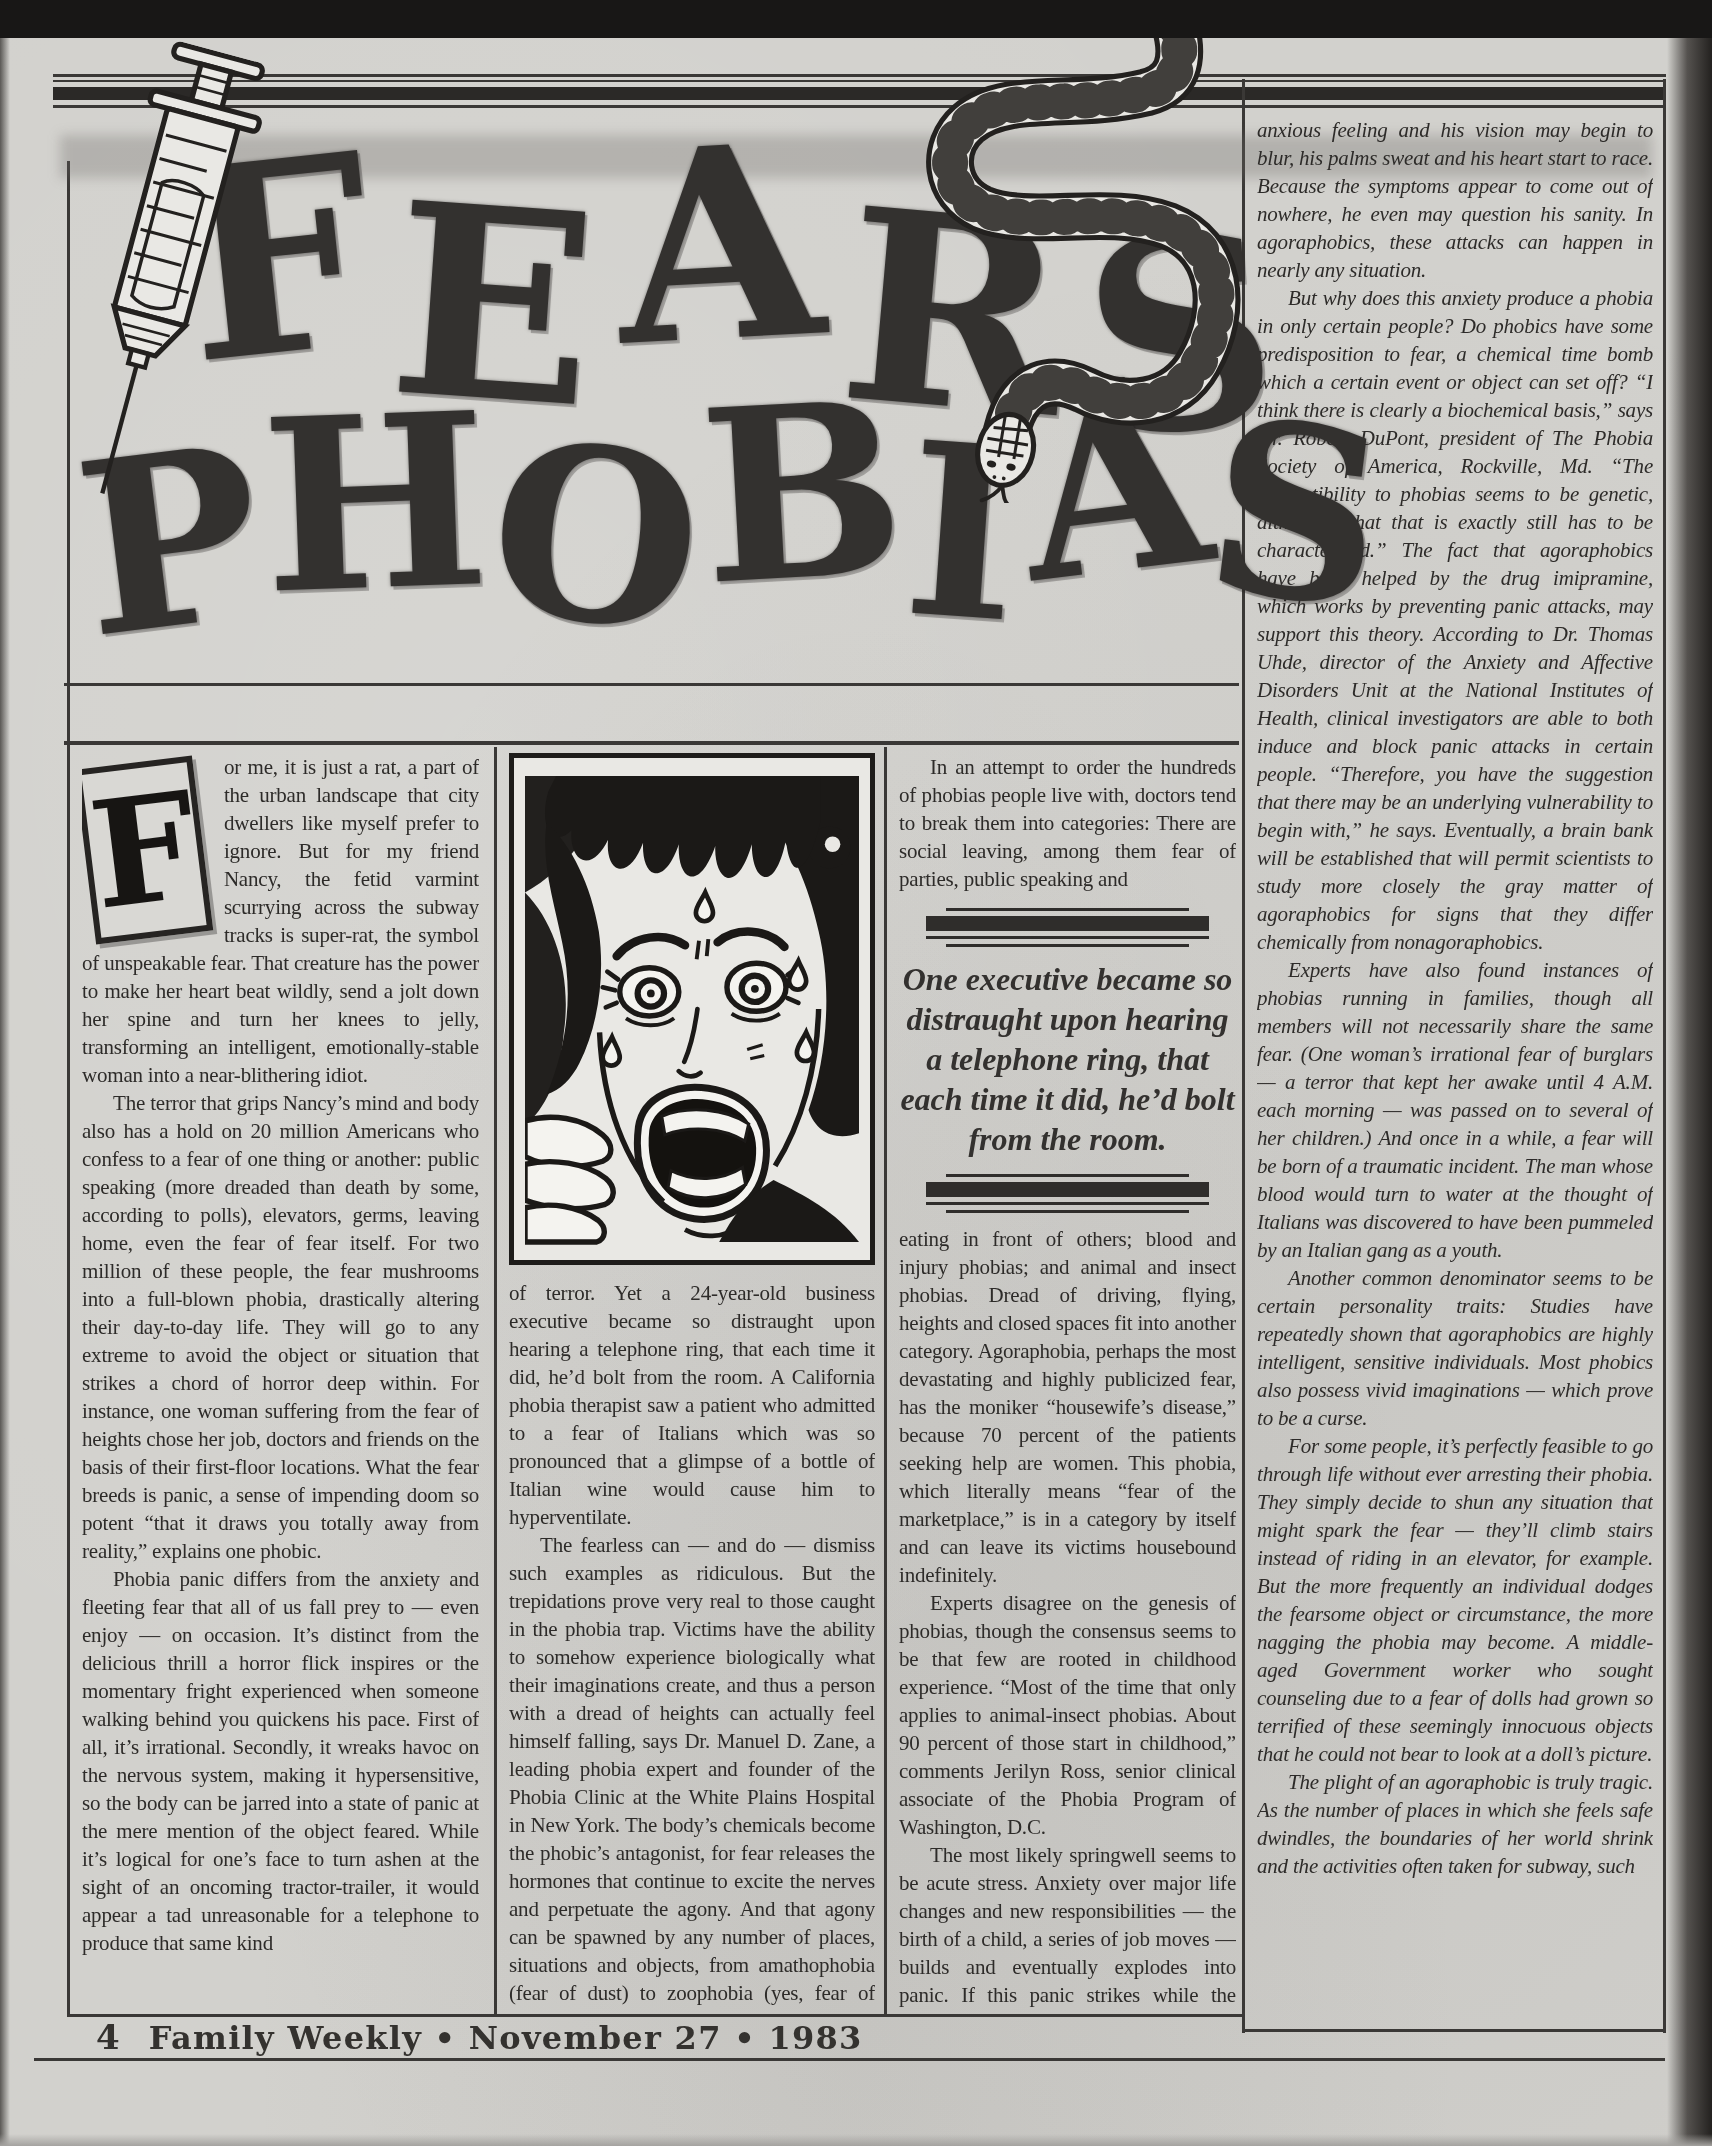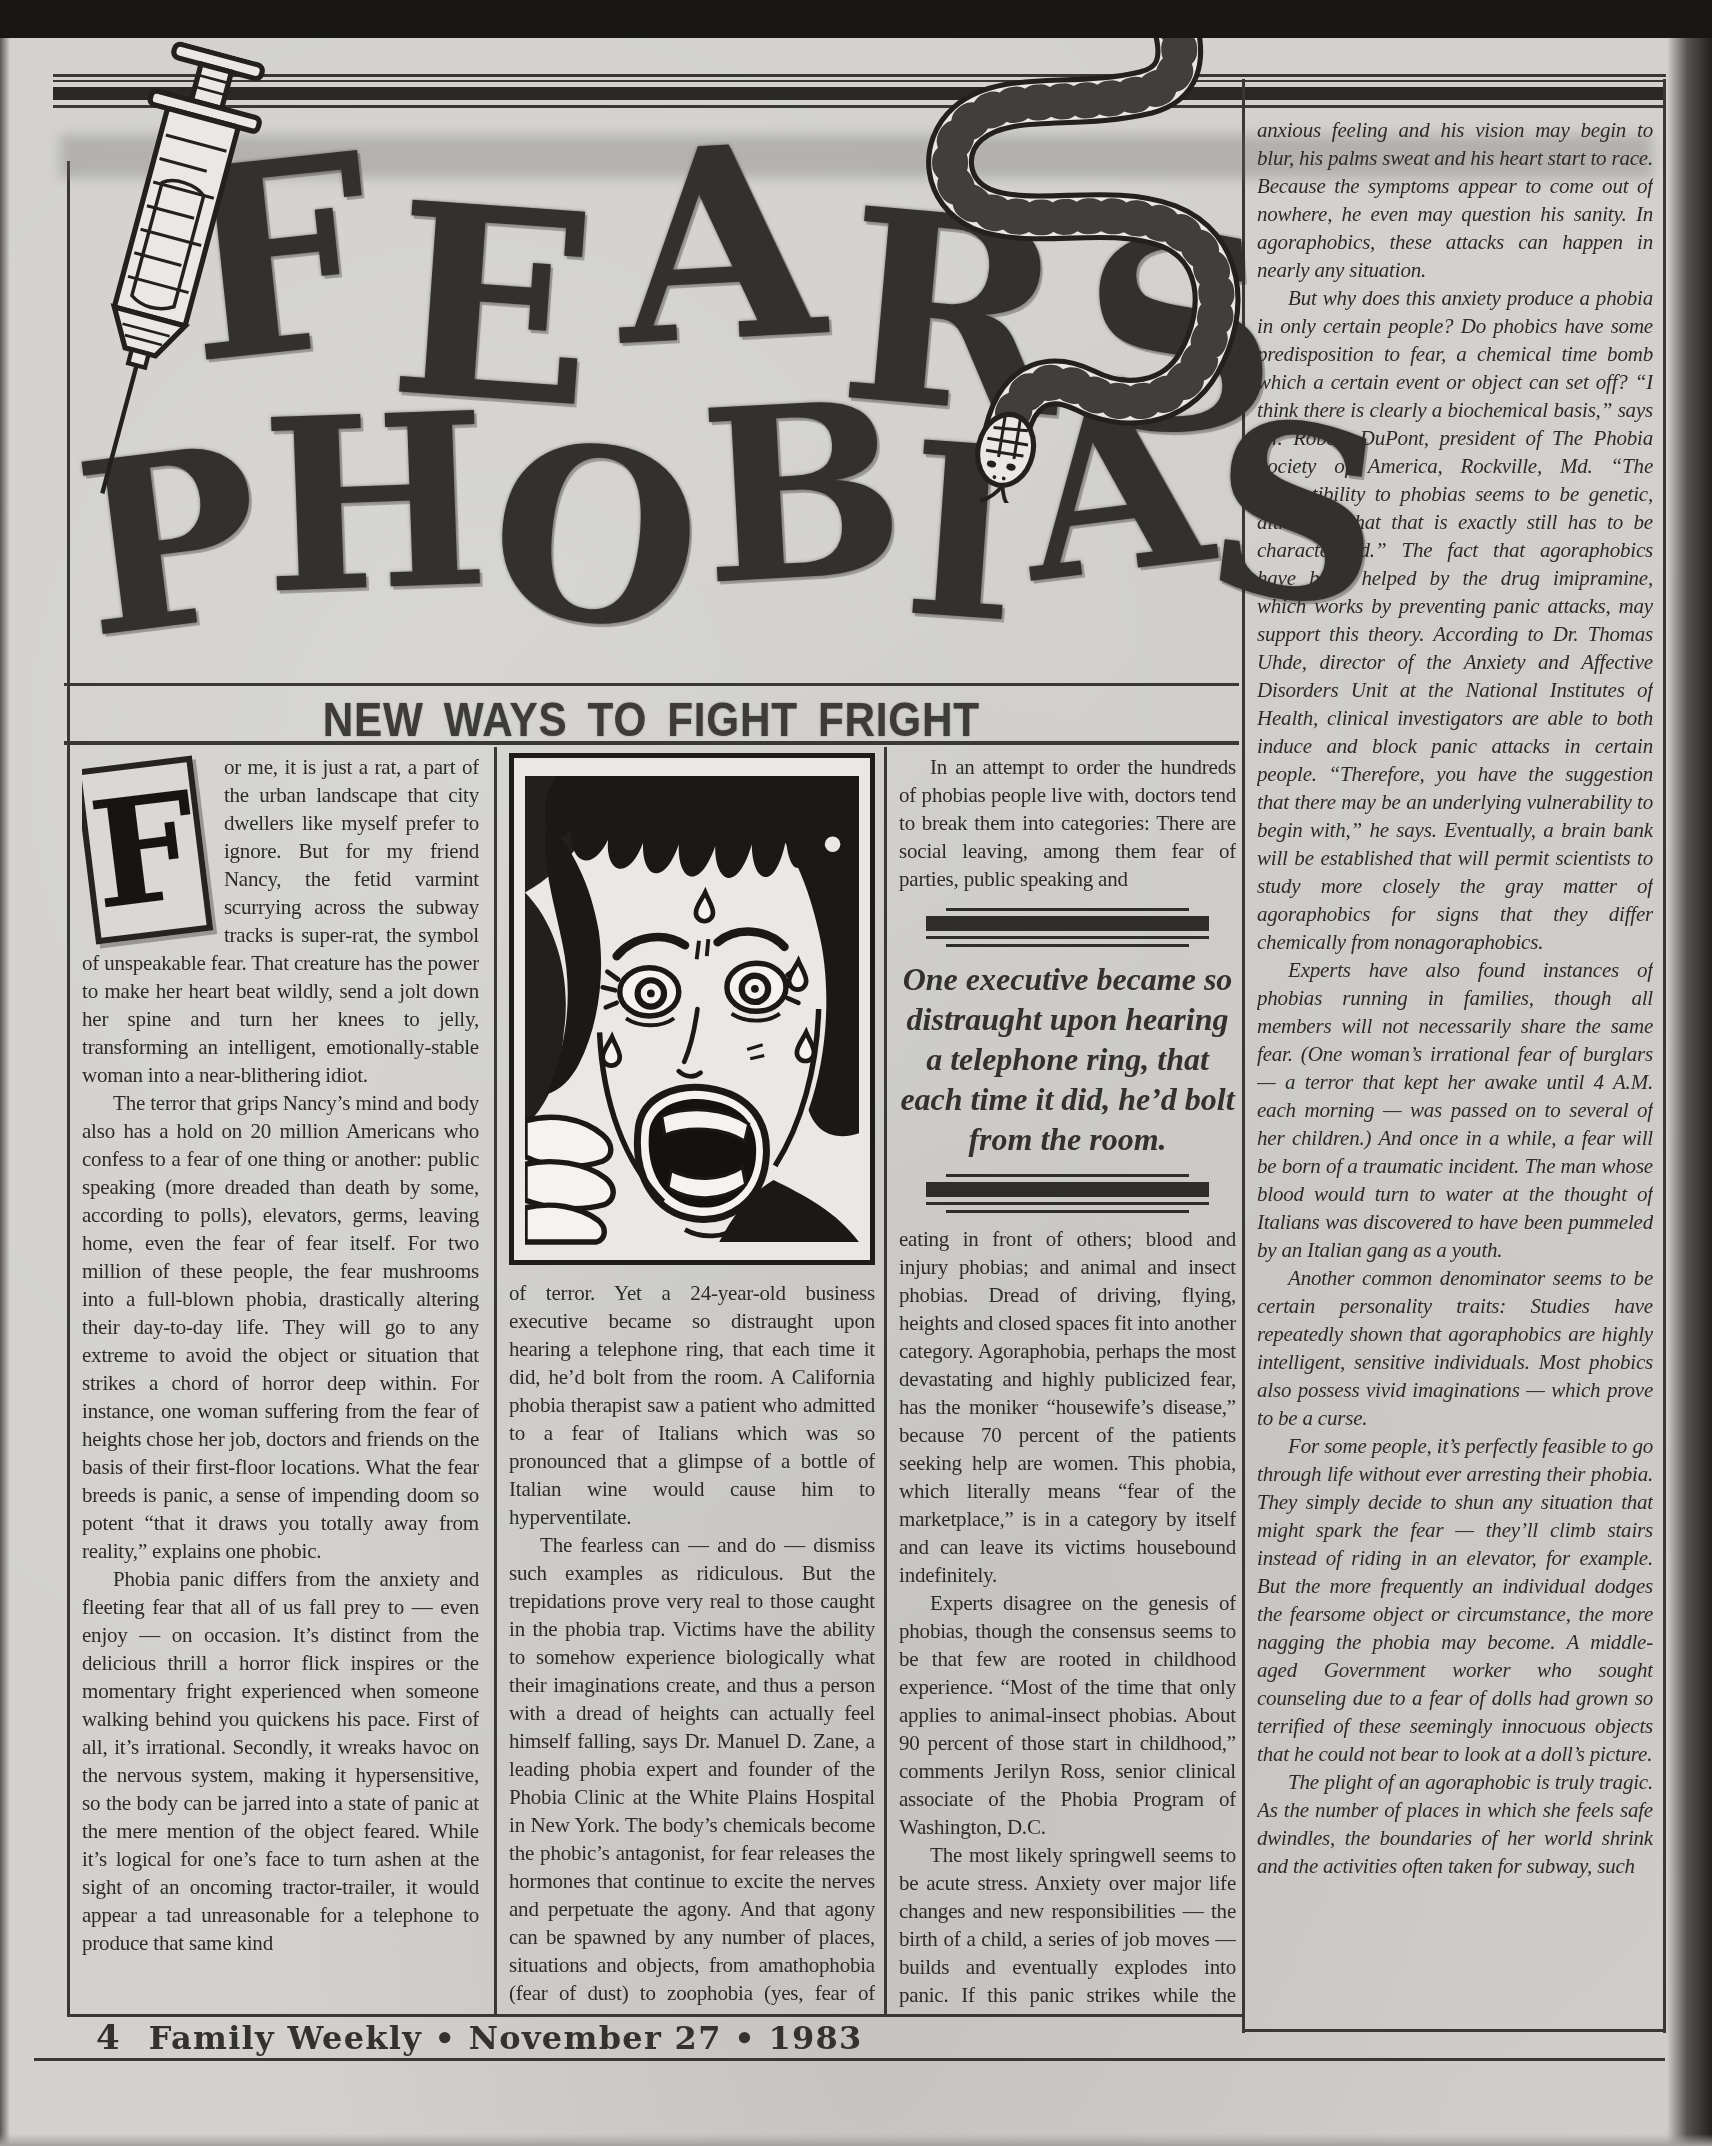--- a/index.html
+++ b/index.html
@@ -131,21 +131,20 @@
         <ellipse cx="-12" cy="20" rx="5.5" ry="4" fill="#23211f"></ellipse>
         <ellipse cx="11" cy="18" rx="5.5" ry="4" fill="#23211f"></ellipse>
         <circle cx="-5" cy="34" r="2.2" fill="#23211f"></circle>
         <circle cx="6" cy="33" r="2.2" fill="#23211f"></circle>
       </g>
       <path d="M116,540 C110,548 102,554 92,557 M116,540 C118,550 117,556 122,561" fill="none" stroke="#23211f" stroke-width="4.5" stroke-linecap="round"></path>
     </svg>
   </div>
 
   <div class="rule" style="left:64px;top:683px;width:1175px;height:3.4px;"></div>
-  <div class="abs kicker"><span>NEW WAYS TO FIGHT FRIGHT</span></div>
   <div class="rule" style="left:64px;top:741px;width:1175px;height:4.3px;"></div>
 
   <div class="col" style="left:82px;top:753px;width:397px;height:1257px;">
     <div class="firstpara">
       <div class="dropcap">F</div>
       <span>or me, it is just a rat, a part of the urban landscape that city dwellers like myself prefer to ignore. But for my friend Nancy, the fetid varmint scurrying across the subway tracks is super-rat, the symbol of unspeakable fear. That creature has the power to make her heart beat wildly, send a jolt down her spine and turn her knees to jelly, transforming an intelligent, emotionally-stable woman into a near-blithering idiot.</span>
     </div>
     <div>
         <p>The terror that grips Nancy’s mind and body also has a hold on 20 million Americans who confess to a fear of one thing or another: public speaking (more dreaded than death by some, according to polls), elevators, germs, leaving home, even the fear of fear itself. For two million of these people, the fear mushrooms into a full-blown phobia, drastically altering their day-to-day life. They will go to any extreme to avoid the object or situation that strikes a chord of horror deep within. For instance, one woman suffering from the fear of heights chose her job, doctors and friends on the basis of their first-floor locations. What the fear breeds is panic, a sense of impending doom so potent “that it draws you totally away from reality,” explains one phobic.</p>
         <p>Phobia panic differs from the anxiety and fleeting fear that all of us fall prey to — even enjoy — on occasion. It’s distinct from the delicious thrill a horror flick inspires or the momentary fright experienced when someone walking behind you quickens his pace. First of all, it’s irrational. Secondly, it wreaks havoc on the nervous system, making it hypersensitive, so the body can be jarred into a state of panic at the mere mention of the object feared. While it’s logical for one’s face to turn ashen at the sight of an oncoming tractor-trailer, it would appear a tad unreasonable for a telephone to produce that same kind</p>

